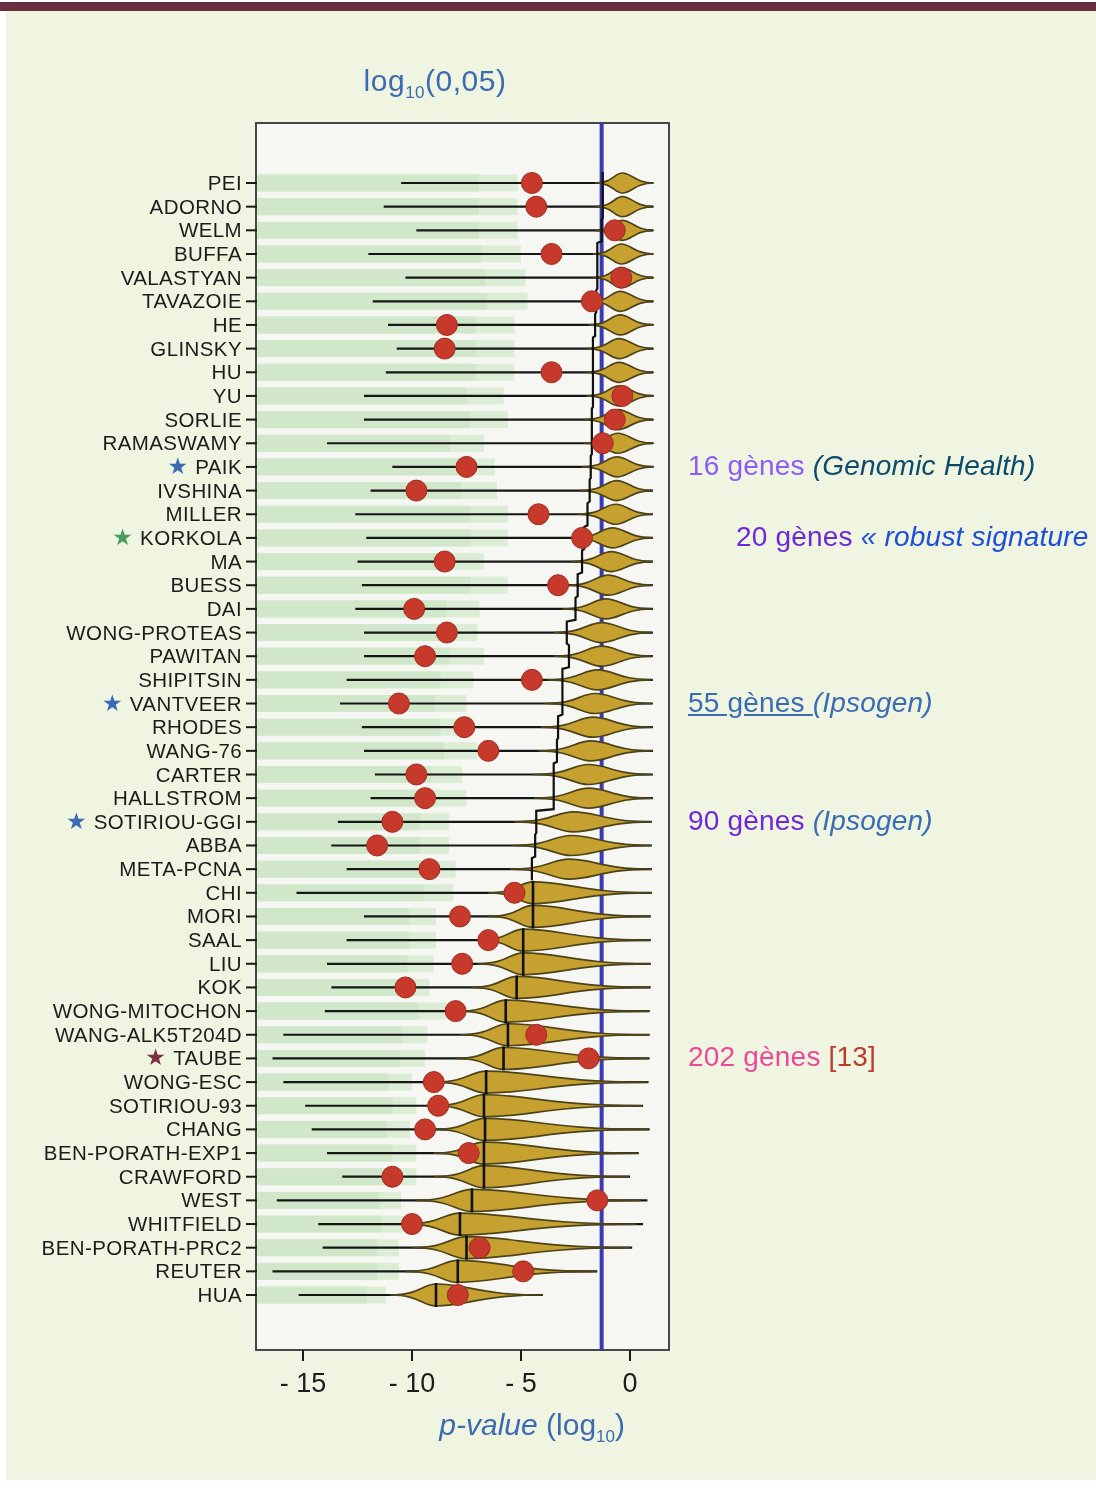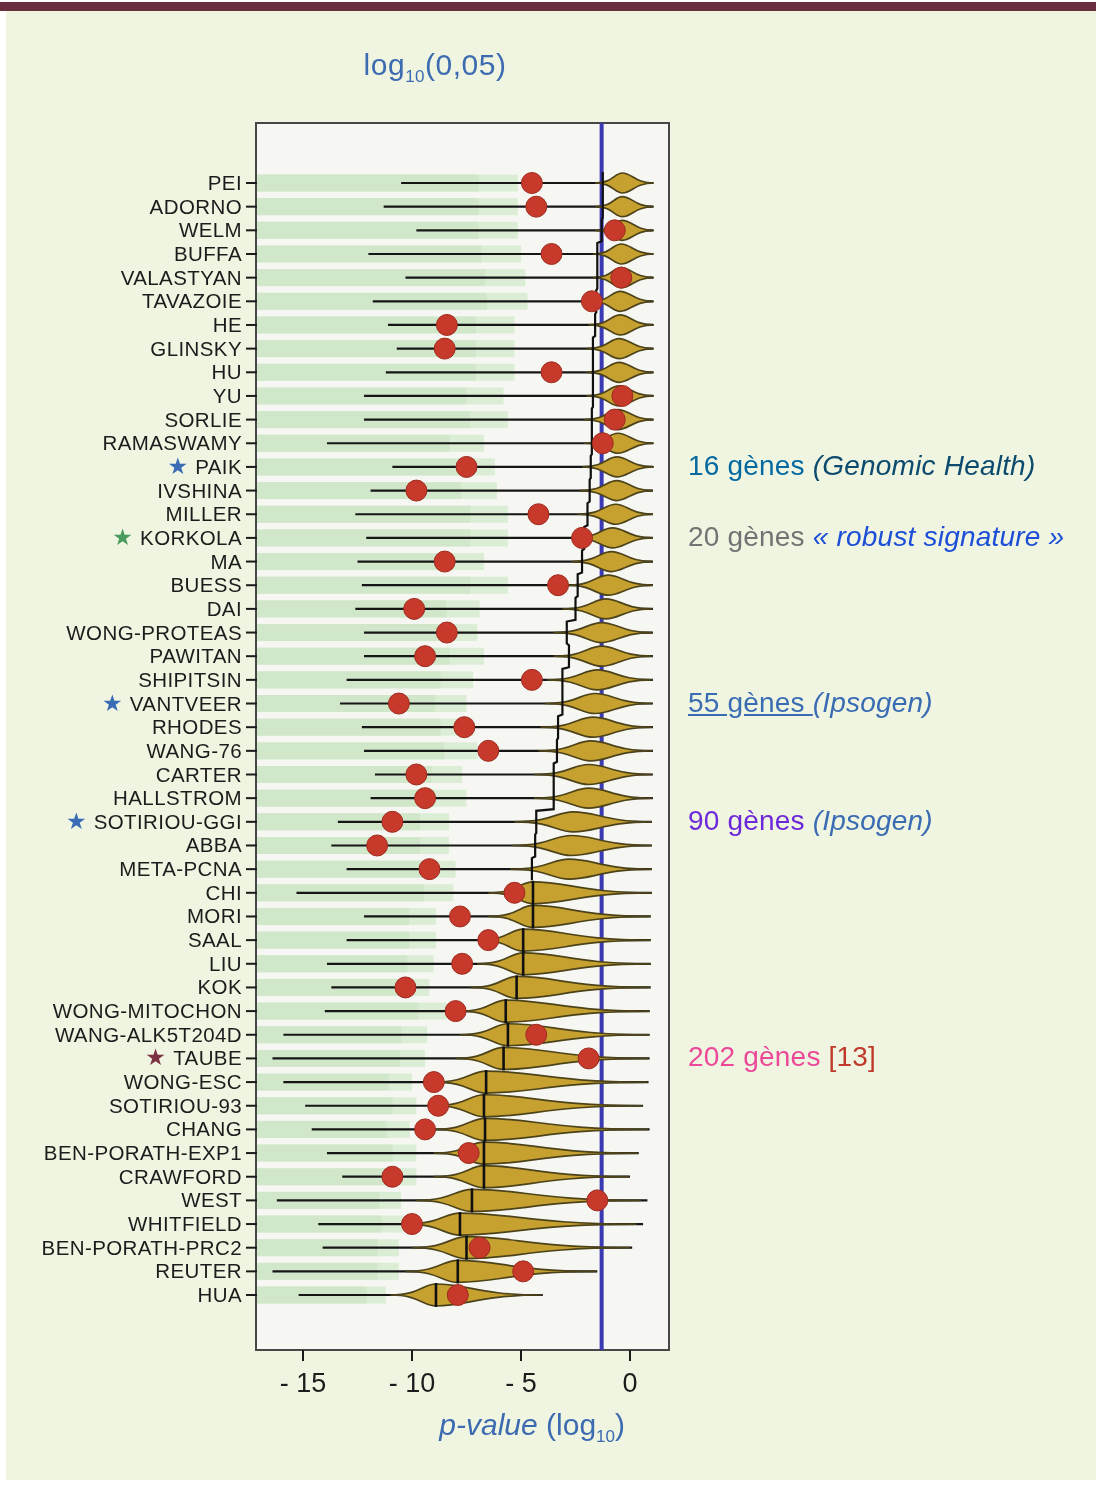--- a/index.html
+++ b/index.html
@@ -1,21 +1,21 @@
 <!DOCTYPE html>
 <html><head>
 <meta charset="utf-8">
 <style>
   html,body{margin:0;padding:0;background:#ffffff;}
   .page{position:relative;width:1096px;height:1488px;background:#ffffff;overflow:hidden;
         font-family:"Liberation Sans",sans-serif;}
   .topbar{position:absolute;left:0;top:2px;width:1096px;height:9px;}
   .panel{position:absolute;left:6px;top:11px;width:1090px;height:1469px;}
   .plot-svg{position:absolute;left:0;top:0;}
-  .chart-title{position:absolute;left:280px;top:48px;width:310px;text-align:center;
+  .chart-title{position:absolute;left:280px;top:64px;width:310px;text-align:center;
         font-size:30px;letter-spacing:0.5px;}
   .chart-title sub,.xaxis-label sub{font-size:17px;}
   .xaxis-label{position:absolute;left:285px;top:1408px;width:340px;text-align:right;font-size:30px;}
   .xaxis-label .it{font-style:italic;}
   .annotation{position:absolute;left:688px;font-size:28px;white-space:nowrap;letter-spacing:0.2px;}
   .annotation .detail.it{font-style:italic;}
 </style>
 </head>
 <body>
 
@@ -407,24 +407,24 @@
 
   <div class="chart-title" style="color: rgb(61, 107, 177);">
     <span>log</span><sub>10</sub><span>(0,05)</span>
   </div>
 
   <div class="xaxis-label" style="color: rgb(61, 107, 177);">
     <span class="it">p-value</span><span> (log</span><sub>10</sub><span>)</span>
   </div>
 
   <div class="annotation" style="top: 449.92px;">
-    <span class="prefix" style="color: #0369a1;">16 gènes </span><span class="detail it" style="color: #0c4a6e;">(Genomic Health)</span>
+    <span class="prefix" style="color: #8b5cf6;">16 gènes </span><span class="detail it" style="color: #0c4a6e;">(Genomic Health)</span>
   </div>
   <div class="annotation" style="top: 520.9px;">
-    <span class="prefix" style="color: #737373;">20 gènes </span><span class="detail it" style="color: #1d4ed8;">« robust signature »</span>
+    <span class="prefix" style="color: #6d28d9; margin-left: 48px;">20 gènes </span><span class="detail it" style="color: #1d4ed8;">« robust signature »</span>
   </div>
   <div class="annotation" style="top: 686.52px;">
     <span class="prefix" style="color: rgb(58, 108, 179); text-decoration: underline;">55 gènes </span><span class="detail it" style="color: rgb(58, 108, 179);">(Ipsogen)</span>
   </div>
   <div class="annotation" style="top: 804.82px;">
     <span class="prefix" style="color: #6d28d9;">90 gènes </span><span class="detail it" style="color: rgb(58, 108, 179);">(Ipsogen)</span>
   </div>
   <div class="annotation" style="top: 1041.42px;">
     <span class="prefix" style="color: #ec4899;">202 gènes </span><span class="detail" style="color: rgb(191, 58, 43);">[13]</span>
   </div>

